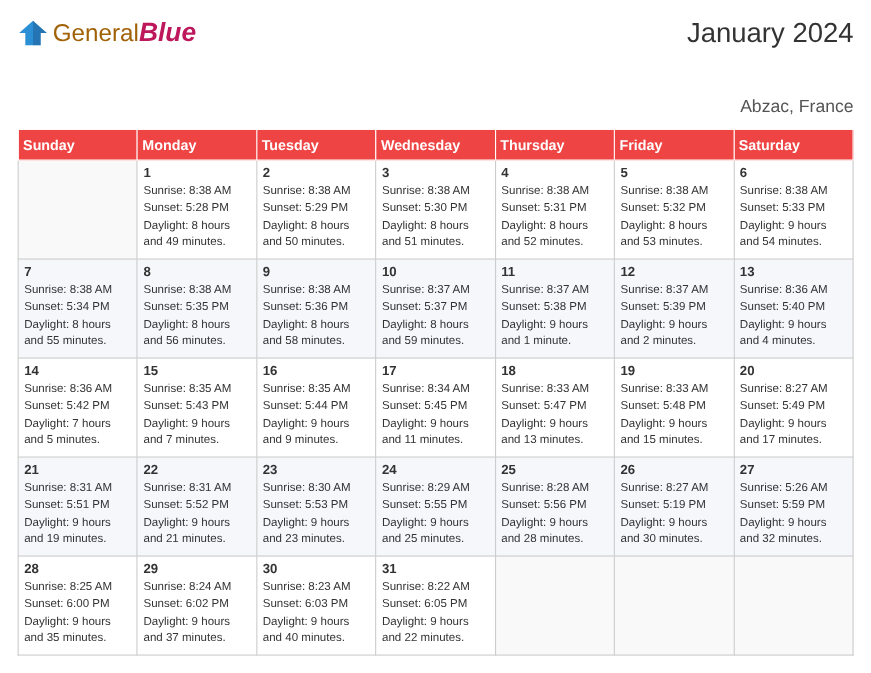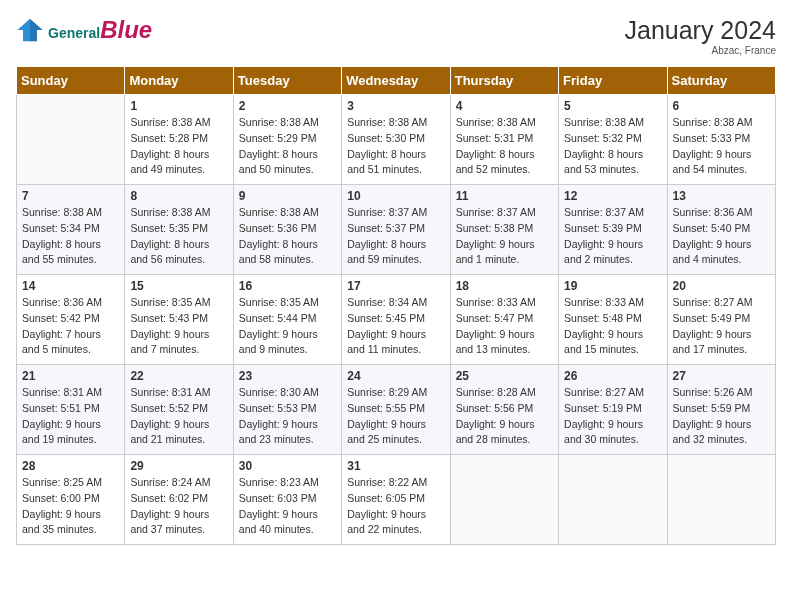--- a/index.html
+++ b/index.html
@@ -27,30 +27,31 @@
     }
     .title-area {
       text-align: right;
     }
     .month-title {
       font-size: 25px;
       font-weight: normal;
       color: #333;
     }
     .location {
-      font-size: 10px;
+      font-size: 16px;
       color: #555;
+      margin-top: 44px;
     }
     .calendar-table {
       width: 100%;
       border-collapse: collapse;
       table-layout: fixed;
     }
     .calendar-table th {
-      background-color: #a16207;
+      background-color: #ef4444;
       color: #fff;
       font-size: 13px;
       font-weight: bold;
       padding: 6px 4px;
       text-align: left;
       border: 1px solid #fff;
     }
     .calendar-table td {
       vertical-align: top;
       border: 1px solid #ccc;
@@ -88,21 +89,21 @@
 <body>
 
 <div class="header">
   <div class="logo-wrapper">
     <div class="logo">
       <svg class="logo-icon" viewBox="0 0 40 36" xmlns="http://www.w3.org/2000/svg">
         <polygon points="20,2 38,18 30,18 30,34 10,34 10,18 2,18" fill="#2a8fd4"></polygon>
         <polygon points="20,2 38,18 30,18 30,34 20,34 20,2" fill="#1a3a6b" opacity="0.3"></polygon>
       </svg>
       <div>
-        <span style="font-size:14px;font-weight:bold;color:#0f766e;">General</span><span style="font-size:24px;font-weight:bold;color:#be185d;font-style:italic;">Blue</span>
+        <span style="font-size:22px;font-weight:normal;color:#a16207;">General</span><span style="font-size:24px;font-weight:bold;color:#be185d;font-style:italic;">Blue</span>
       </div>
     </div>
   </div>
   <div class="title-area">
     <div class="month-title">January 2024</div>
     <div class="location">Abzac, France</div>
   </div>
 </div>
 
 <table class="calendar-table">

